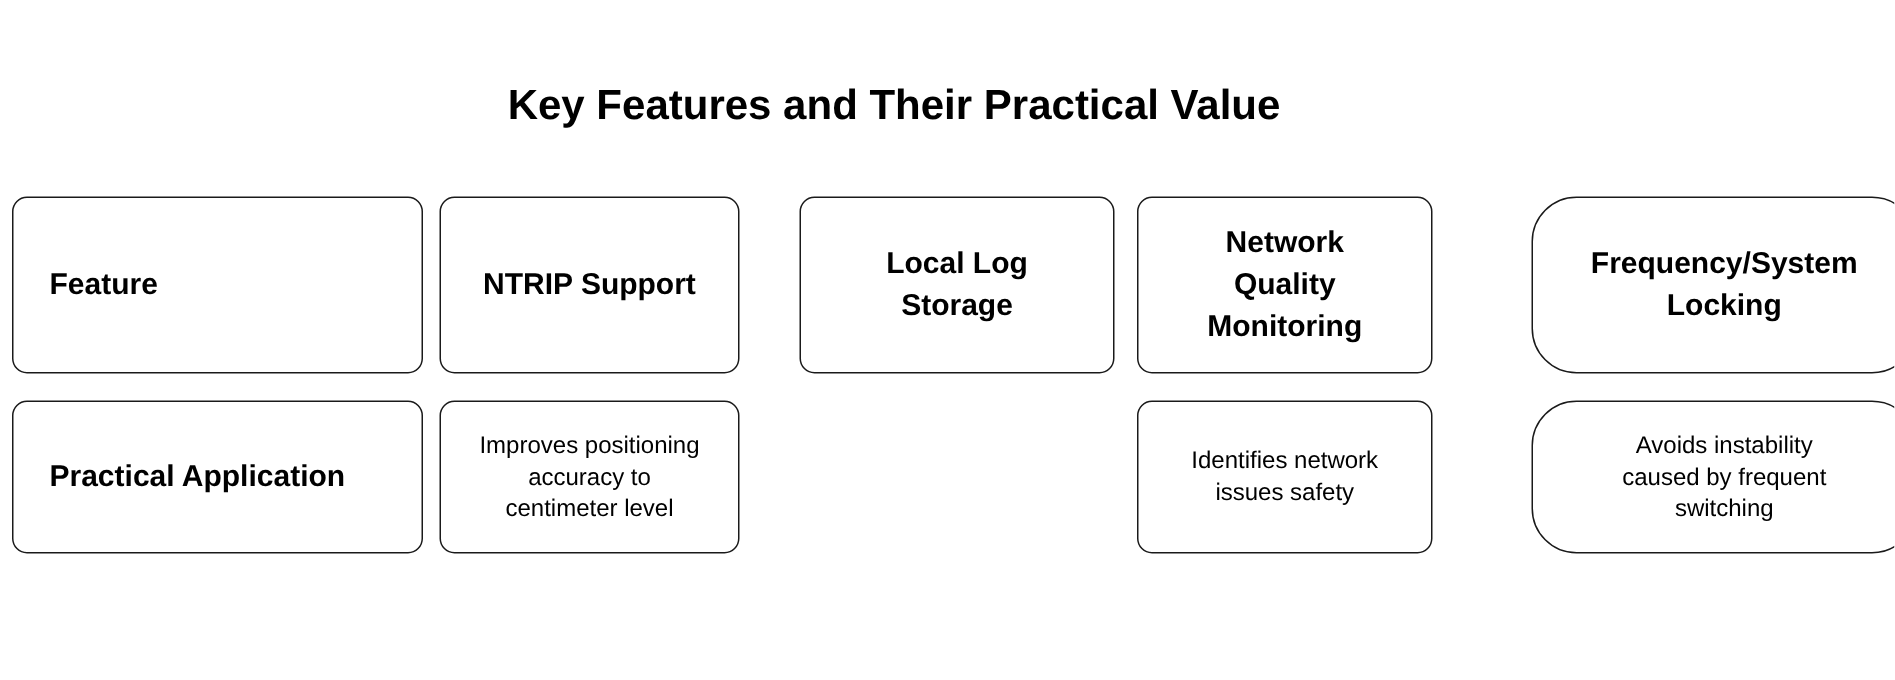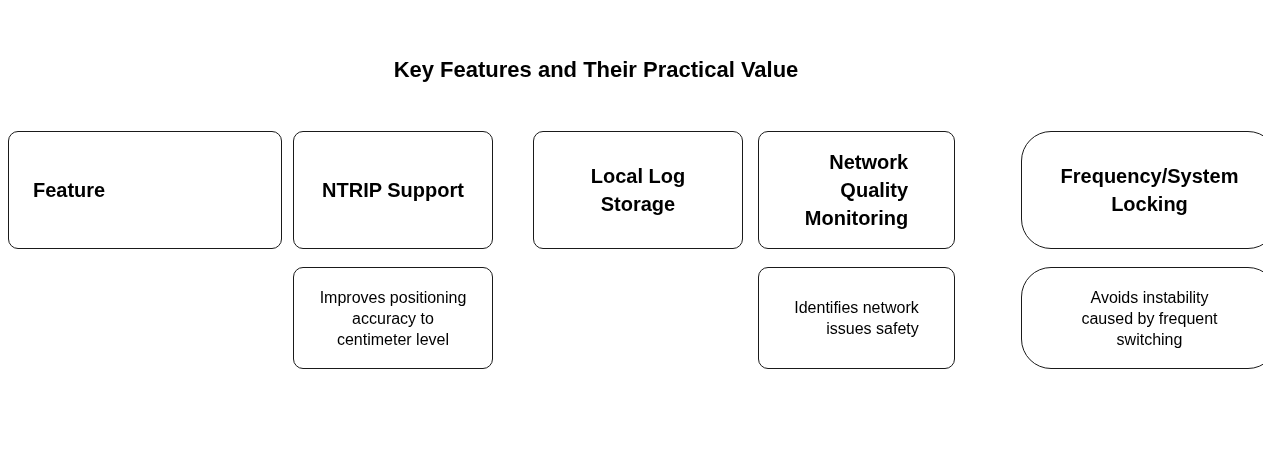--- a/index.html
+++ b/index.html
@@ -12,21 +12,21 @@
     font-family: "Liberation Sans", sans-serif;
     color: #000000;
   }
   .title {
     position: absolute;
     top: 54px;
     left: 0;
     width: 1192px;
     margin: 0;
     text-align: center;
-    font-size: 22px;
+    font-size: 28px;
     line-height: 32px;
     font-weight: 700;
     color: #000000;
   }
   .box {
     position: absolute;
     box-sizing: border-box;
     background: #ffffff;
     border: 1.5px solid #1a1a1a;
     border-radius: 10px;
@@ -44,21 +44,21 @@
     padding-left: 24px;
     padding-right: 10px;
   }
   
   .r0 { top: 131px; height: 118px; }
   .r1 { top: 267px; height: 102px; }
   
   .c0 { left: 8px;   width: 274px; }
   .c1 { left: 293px; width: 200px; }
   .c2 { left: 533px; width: 210px; text-align: center; }
-  .c3 { left: 758px; width: 197px; text-align: right; }
+  .c3 { left: 758px; width: 197px; }
   .c4 { left: 1021px; width: 257px; border-radius: 30px; }
 </style>
 </head>
 <body>
 
 <div class="canvas">
 
   <h1 class="title">Key Features and Their Practical Value</h1>
 
   <div class="box hdr left-align r0 c0">
@@ -78,20 +78,23 @@
     <span>Network
 Quality
 Monitoring</span>
   </div>
 
   <div class="box hdr r0 c4">
     <span>Frequency/System
 Locking</span>
   </div>
 
+  <div class="box hdr left-align r1 c0">
+    <span>Practical Application</span>
+  </div>
 
   <div class="box body-txt r1 c1">
     <span>Improves positioning
 accuracy to
 centimeter level</span>
   </div>
 
 
   <div class="box body-txt r1 c3">
     <span>Identifies network

